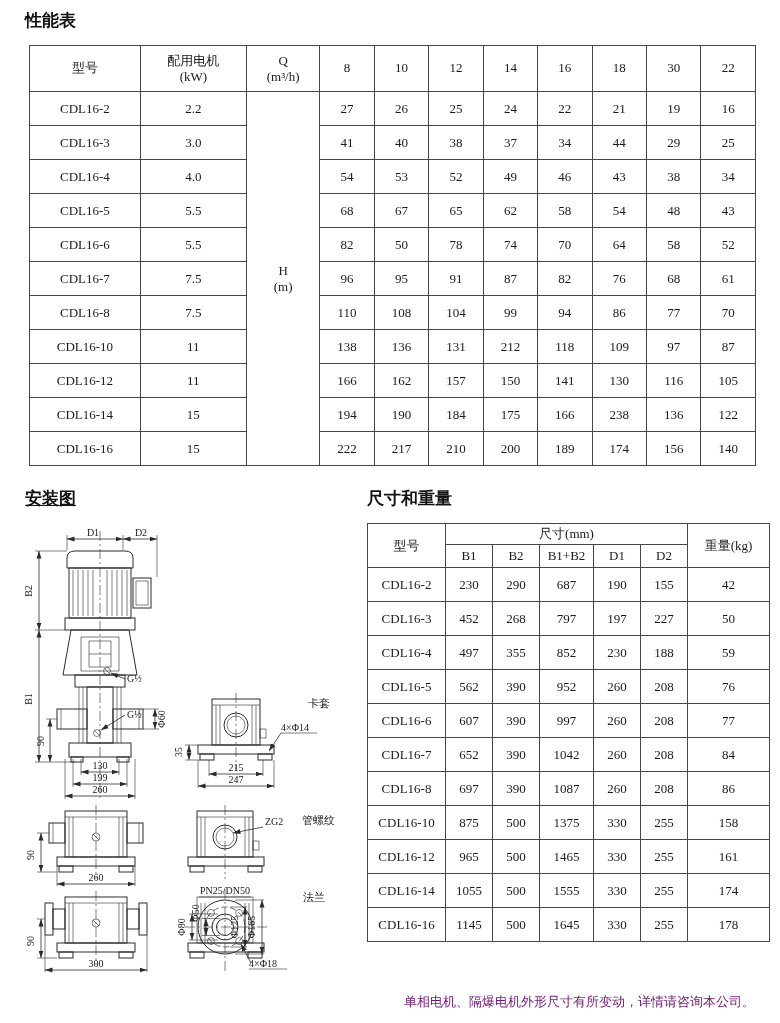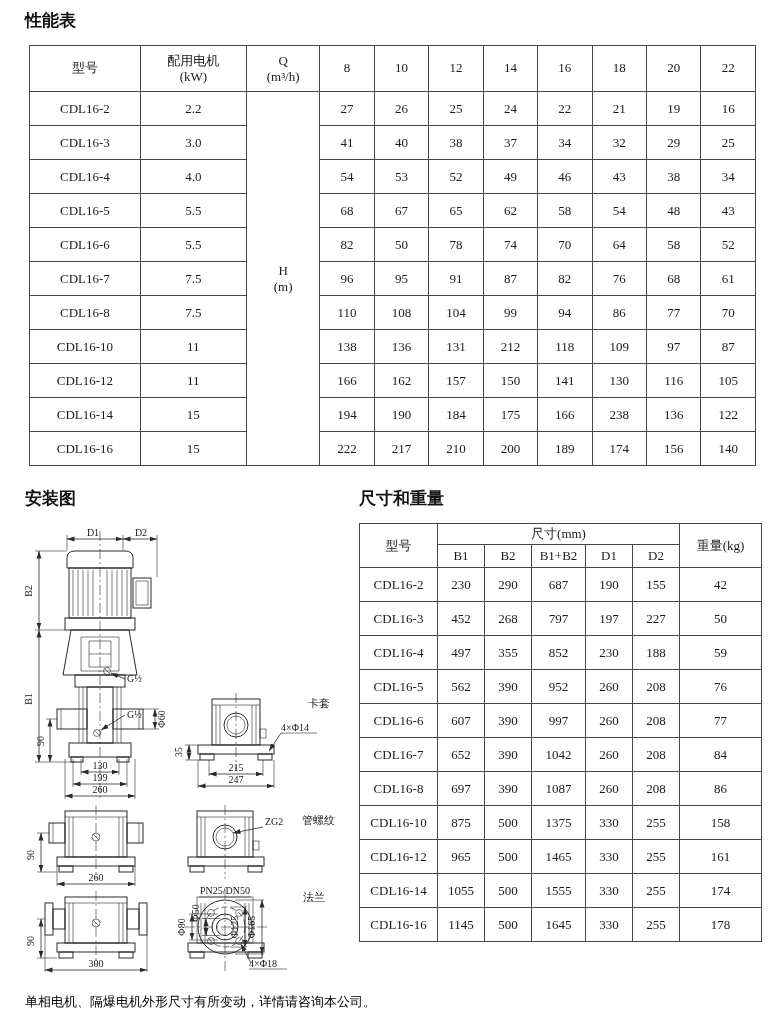--- a/index.html
+++ b/index.html
@@ -11,23 +11,23 @@
         font-family:"Liberation Serif",serif;font-size:13px;font-weight:400;padding:0;}
   .perf{width:727px;margin-left:4px;}
   .perf thead th{height:45px;line-height:1.25;}
   .perf tbody td{height:33px;}
   .dim{width:402px;}
   .dim thead tr.r1 th{height:20px;}
   .dim thead tr.r2 th{height:22px;}
   .dim tbody td{height:33px;}
   .two-line div{line-height:1.2;}
   .lower{display:flex;margin-top:21px;}
-  .left-col{width:335px;}
-  .right-col{width:402px;margin-left:4px;}
-  .footer-note{font-family:"Liberation Sans",sans-serif;font-size:13px;margin:14px 0 0 0;color:#000000;}
+  .left-col{width:335px;text-decoration:underline;}
+  .right-col{width:402px;margin-left:12px;}
+  .footer-note{font-family:"Liberation Sans",sans-serif;font-size:13px;margin:14px 0 0 0;color:#701a75;text-align:right;}
   
   .ln{stroke:#2b2b2b;stroke-width:1;fill:none;}
   .thin{stroke:#2b2b2b;stroke-width:0.6;fill:none;}
   .cl{stroke:#2b2b2b;stroke-width:0.6;stroke-dasharray:10 3 2 3;fill:none;}
   .dimln{stroke:#2b2b2b;stroke-width:0.8;fill:none;}
   .ext{stroke:#2b2b2b;stroke-width:0.6;fill:none;}
   .bc{stroke:#2b2b2b;stroke-width:0.7;stroke-dasharray:6 3;fill:none;}
   svg text{fill:#1a1a1a;font-family:"Liberation Serif",serif;font-size:10px;}
   svg text.cjk{font-size:11px;font-family:"Liberation Serif",serif;}
 </style>
@@ -62,21 +62,21 @@
         <th class="two-line">
           <div>Q</div>
           <div>(m³/h)</div>
         </th>
         <th>8</th>
         <th>10</th>
         <th>12</th>
         <th>14</th>
         <th>16</th>
         <th>18</th>
-        <th>20</th>
+        <th>30</th>
         <th>22</th>
       </tr>
     </thead>
     <tbody>
         <tr>
           <td>CDL16-2</td>
           <td>2.2</td>
           <td rowspan="11">
             <div>H</div>
             <div>(m)</div>
@@ -91,21 +91,21 @@
           <td>16</td>
         </tr>
         <tr>
           <td>CDL16-3</td>
           <td>3.0</td>
           <td>41</td>
           <td>40</td>
           <td>38</td>
           <td>37</td>
           <td>34</td>
-          <td>32</td>
+          <td>44</td>
           <td>29</td>
           <td>25</td>
         </tr>
         <tr>
           <td>CDL16-4</td>
           <td>4.0</td>
           <td>54</td>
           <td>53</td>
           <td>52</td>
           <td>49</td>

